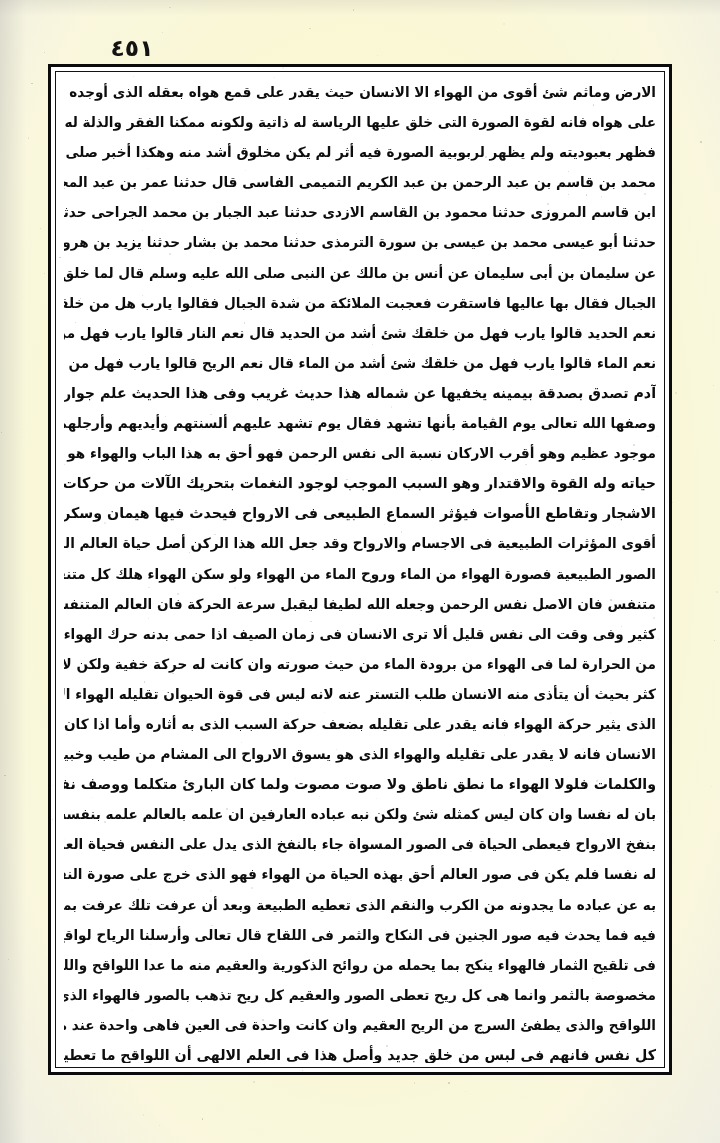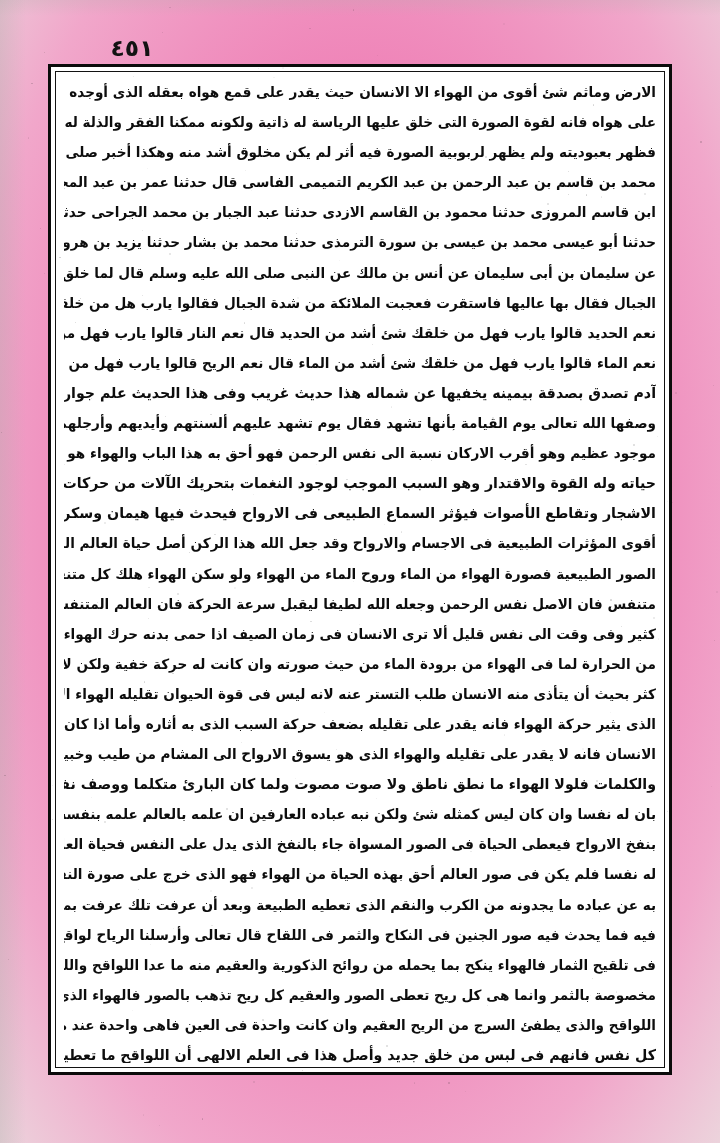--- a/index.html
+++ b/index.html
@@ -15,21 +15,21 @@
     overflow: hidden;
     font-family: "DejaVu Sans", "Liberation Sans", sans-serif;
   }
 
   
   #page-scan {
     position: absolute;
     left: 0; top: 0;
     width: 720px;
     height: 1143px;
-    background: #ec4899;
+    background: #fef9c3;
   }
 
   
   #page-scan::before {
     content: "";
     position: absolute;
     inset: 0;
     background:
       radial-gradient(ellipse at 50% 45%, rgba(255,255,255,0) 0%, rgba(245,245,243,0.55) 78%, rgba(236,236,232,0.85) 100%);
     pointer-events: none;

